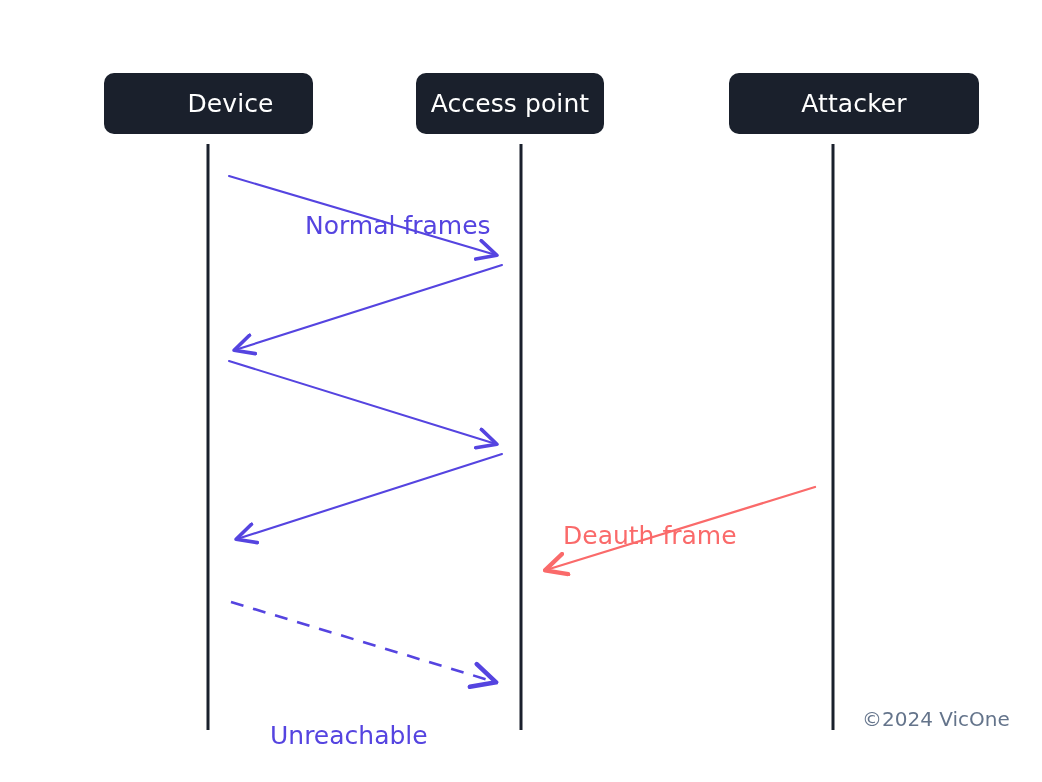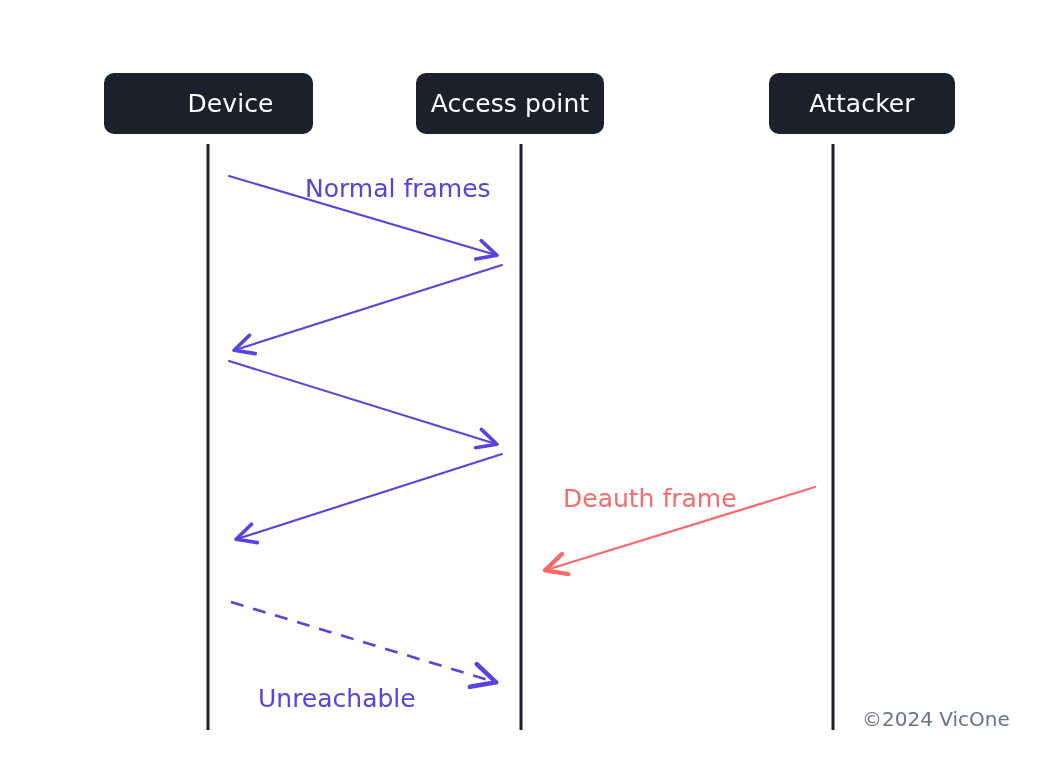--- a/index.html
+++ b/index.html
@@ -47,20 +47,21 @@
     white-space: nowrap;
     line-height: 1;
   }
   .msg-label {
     position: absolute;
     font-size: 25px;
     font-family: "DejaVu Sans", "Liberation Sans", sans-serif;
     font-weight: 400;
     white-space: nowrap;
     line-height: 1;
+    margin-top: 37px;
   }
   .copyright {
     position: absolute;
     font-size: 20px;
     font-family: "DejaVu Sans", "Liberation Sans", sans-serif;
     color: #64748b;
     white-space: nowrap;
     line-height: 1;
   }
 </style>
@@ -97,25 +98,25 @@
   </svg>
 
   <div class="actor-box" id="actor-box-device" style="left:104px; top:73px; width:209px; height:61px;padding-left:44px;">
     <span class="actor-label">Device</span>
   </div>
 
   <div class="actor-box" id="actor-box-access-point" style="left:416px; top:73px; width:188px; height:61px;">
     <span class="actor-label">Access point</span>
   </div>
 
-  <div class="actor-box" id="actor-box-attacker" style="left:729px; top:73px; width:186px; height:61px;margin-left:40px;">
+  <div class="actor-box" id="actor-box-attacker" style="left:729px; top:73px; width:250px; height:61px;">
     <span class="actor-label">Attacker</span>
   </div>
 
   <div class="msg-label" id="label-normal-frames" style="left:305px; top:176px; color:#5544e0;">Normal frames</div>
 
   <div class="msg-label" id="label-deauth-frame" style="left:563px; top:486px; color:#fa6a6a;">Deauth frame</div>
 
-  <div class="msg-label" id="label-unreachable" style="left:258px; top:686px; color:#5544e0;">Unreachable</div>
+  <div class="msg-label" id="label-unreachable" style="left:270px; top:686px; color:#5544e0;">Unreachable</div>
 
   <div class="copyright" id="footer-copyright" style="left:862px; top:709px;">©2024 VicOne</div>
 
 </div>
 
 </body></html>

